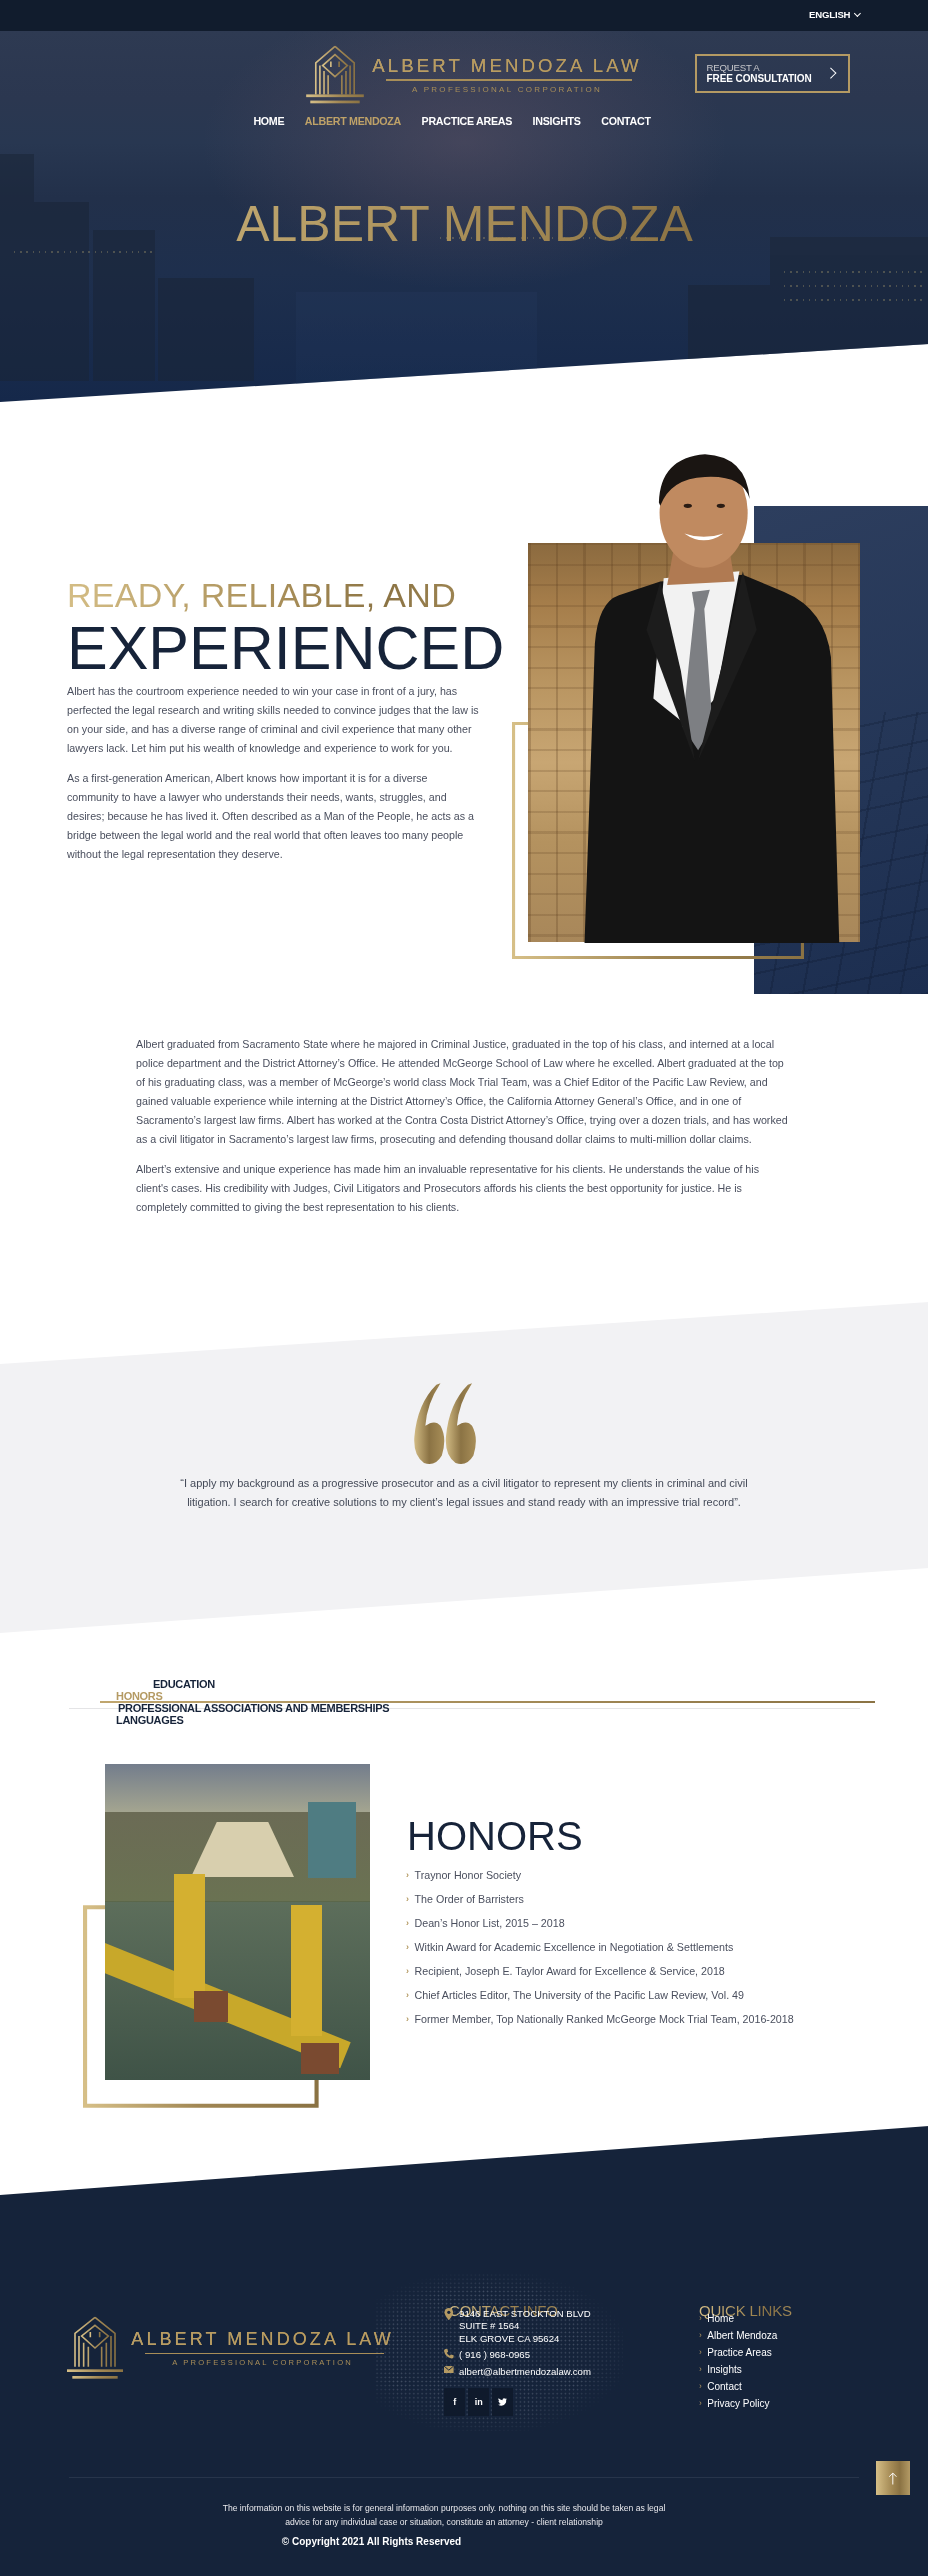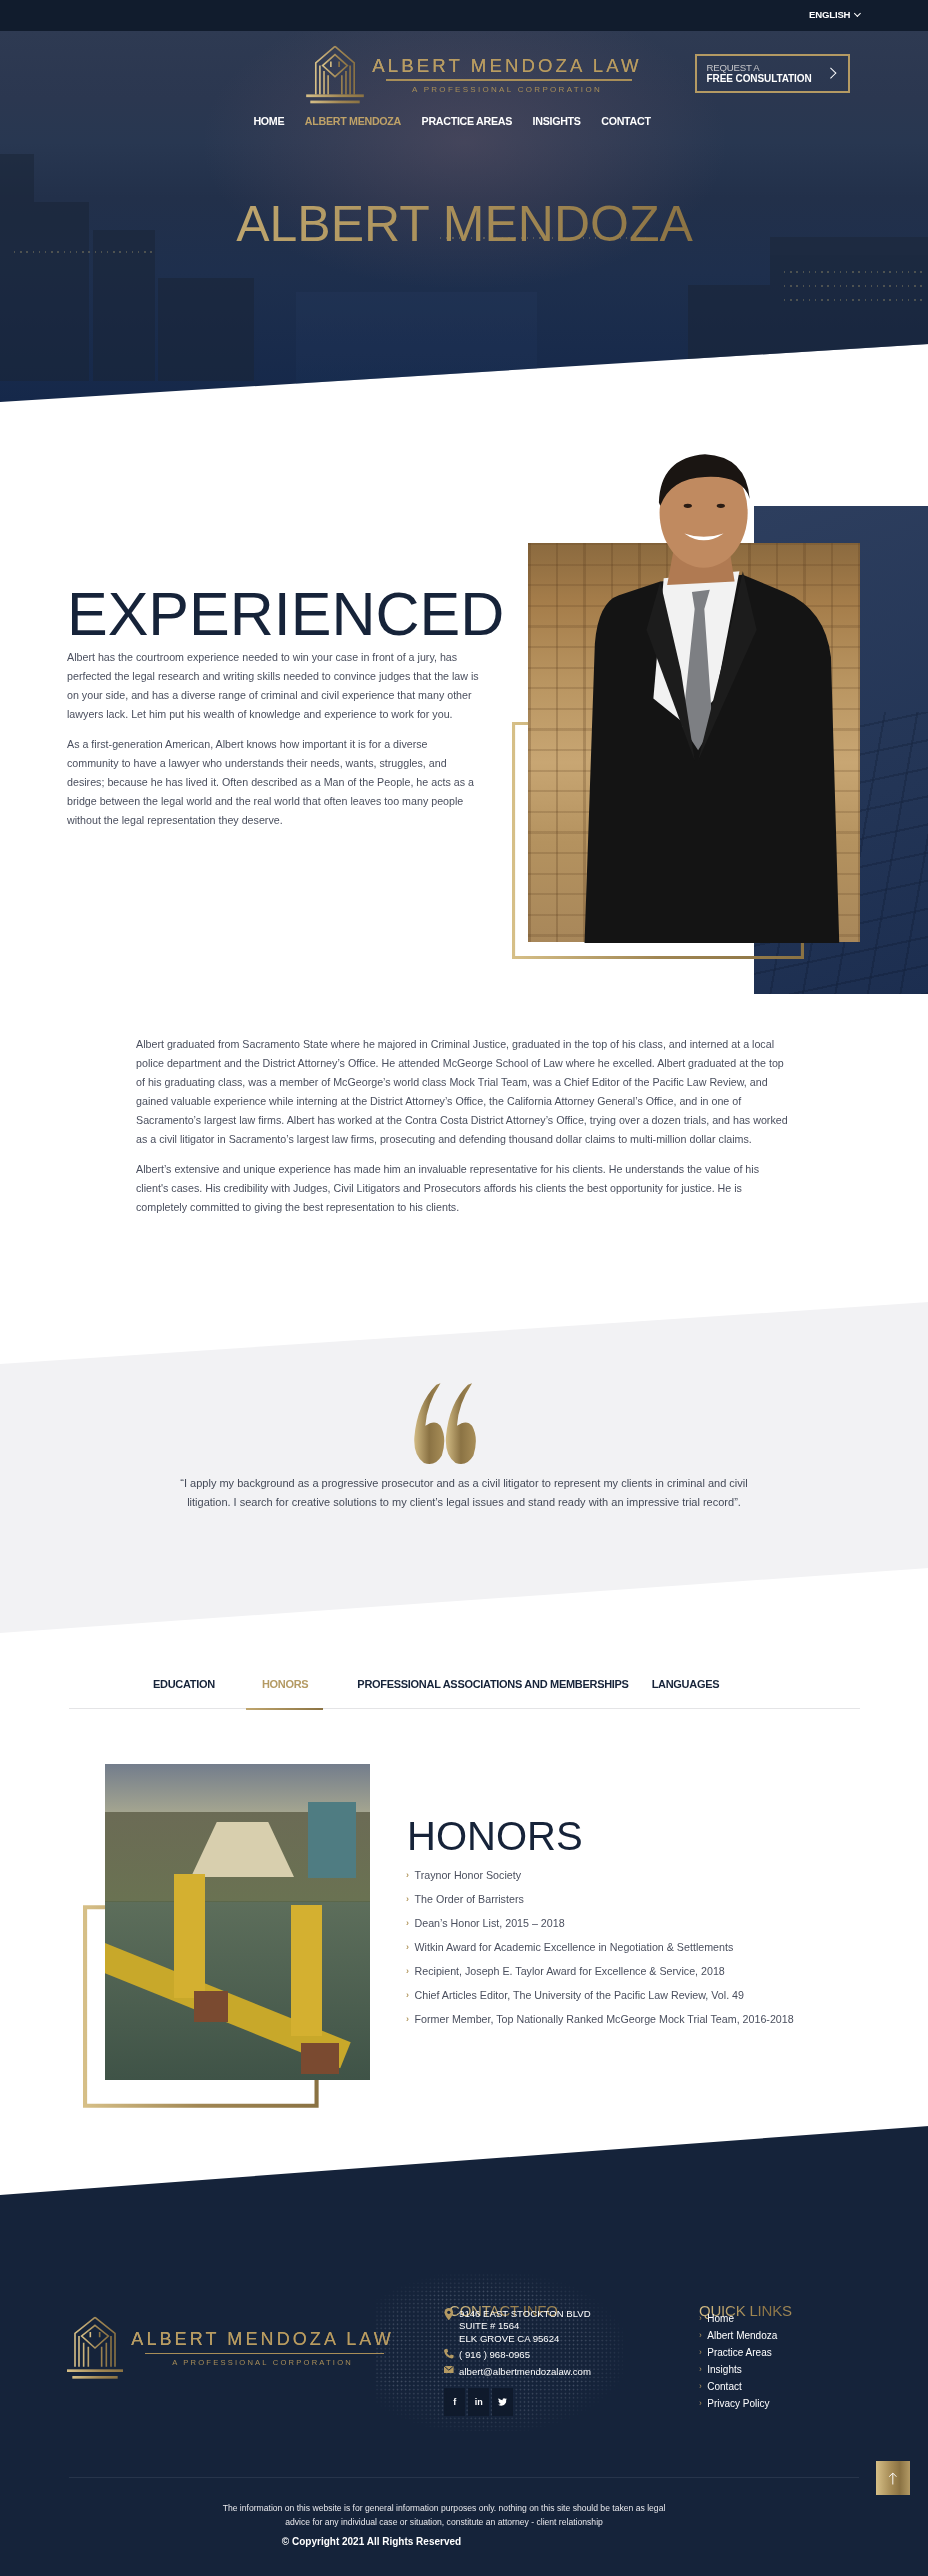--- a/index.html
+++ b/index.html
@@ -63,21 +63,21 @@
   .bio p { font-size: 10.7px; line-height: 19px; color: #4a4f5e; }
   .bio p + p { margin-top: 11px; }
 
   
   .quote-band { position: absolute; left: 0; top: 1293px; width: 929px; height: 344px; background: #f2f2f4;
       clip-path: polygon(0 71px, 100% 9px, 100% 275px, 0 340px); }
   .quote-mark { position: absolute; left: 413px; top: 1383px; width: 103px; height: 83px; }
   .quote-text { position: absolute; left: 175px; top: 1474px; width: 578px; text-align: center; font-size: 11px; line-height: 19px; color: #444a58; }
 
   
-  .tabs { position: absolute; left: 69px; top: 1678px; width: 791px; height: 31px; border-bottom: 1.4px solid #e4e4e6; display: flex; }
+  .tabs { position: absolute; left: 69px; top: 1678px; width: 791px; height: 31px; border-bottom: 1.4px solid #e4e4e6; display: flex; flex-direction: column; }
   .tab { font-size: 11px; font-weight: bold; color: #162339; letter-spacing: -0.3px; cursor: pointer; height: 31px; position: relative; text-transform: uppercase; }
   .tab.active { color: #b49a63; }
   .tab.active::after { content: ""; position: absolute; left: -16px; right: -15px; bottom: -1.4px; height: 2.1px; background: linear-gradient(90deg, #c0a66e, #8b7344); }
 
   
   .honors-frame { position: absolute; left: 85px; top: 1905px; width: 234px; height: 199px; }
   .bridge-img { position: absolute; left: 105px; top: 1764px; width: 265px; height: 316px; background: linear-gradient(180deg, #6f7a88 0%, #a9a996 16%, #6e7458 22%, #5e6a4a 40%, #4f5b4c 60%, #3f4e43 100%); overflow: hidden; }
   .honors-title { position: absolute; left: 407px; top: 1814px; font-size: 40px; color: #162339; font-weight: normal; letter-spacing: 0px; }
   .honors-list { position: absolute; left: 406px; top: 1863px; list-style: none; }
   .honors-list li { font-size: 10.7px; color: #4a4f5e; line-height: 24px; display: flex; align-items: center; gap: 5.5px; }
@@ -214,20 +214,21 @@
   <ellipse cx="213" cy="110" rx="64" ry="80" fill="#c08a60"></ellipse>
 
   <path d="M148 95 Q150 30 215 25 Q275 28 280 90 Q270 55 215 58 Q165 60 150 100 Z" fill="#1a1512"></path>
 
   <path d="M185 140 Q213 160 242 140 Q213 150 185 140 Z" fill="#fff"></path>
   <ellipse cx="190" cy="100" rx="6" ry="3" fill="#2a1c14"></ellipse>
   <ellipse cx="238" cy="100" rx="6" ry="3" fill="#2a1c14"></ellipse>
 </svg>
 
 <div class="intro-text">
+  <div class="kicker gold-text">READY, RELIABLE, AND</div>
   <h2 class="big-title">EXPERIENCED</h2>
   <p>Albert has the courtroom experience needed to win your case in front of a jury, has perfected the legal research and writing skills needed to convince judges that the law is on your side, and has a diverse range of criminal and civil experience that many other lawyers lack. Let him put his wealth of knowledge and experience to work for you.</p>
   <p>As a first-generation American, Albert knows how important it is for a diverse community to have a lawyer who understands their needs, wants, struggles, and desires; because he has lived it. Often described as a Man of the People, he acts as a bridge between the legal world and the real world that often leaves too many people without the legal representation they deserve.</p>
 </div>
 
 <div class="bio">
   <p>Albert graduated from Sacramento State where he majored in Criminal Justice, graduated in the top of his class, and interned at a local police department and the District Attorney’s Office. He attended McGeorge School of Law where he excelled. Albert graduated at the top of his graduating class, was a member of McGeorge’s world class Mock Trial Team, was a Chief Editor of the Pacific Law Review, and gained valuable experience while interning at the District Attorney’s Office, the California Attorney General’s Office, and in one of Sacramento’s largest law firms. Albert has worked at the Contra Costa District Attorney’s Office, trying over a dozen trials, and has worked as a civil litigator in Sacramento’s largest law firms, prosecuting and defending thousand dollar claims to multi-million dollar claims.</p>
   <p>Albert’s extensive and unique experience has made him an invaluable representative for his clients. He understands the value of his client's cases. His credibility with Judges, Civil Litigators and Prosecutors affords his clients the best opportunity for justice. He is completely committed to giving the best representation to his clients.</p>
 </div>
 
@@ -242,21 +243,21 @@
     </defs>
   <path d="M40 0 Q20 30 18 62 Q32 52 40 62 Q50 80 42 105 Q32 122 16 116 Q0 105 2 78 Q6 30 34 2 Z" fill="url(#lg3)"></path>
   <path d="M86 0 Q66 30 64 62 Q78 52 86 62 Q96 80 88 105 Q78 122 62 116 Q46 105 48 78 Q52 30 80 2 Z" fill="url(#lg3)"></path>
 </svg>
 <div class="quote-text">“I apply my background as a progressive prosecutor and as a civil litigator to represent my clients in criminal and civil litigation. I search for creative solutions to my client’s legal issues and stand ready with an impressive trial record”.</div>
 
 <div class="tabs">
   <div class="tab" style="margin-left:84px;">EDUCATION</div>
   <div class="tab active" style="margin-left:47px;">HONORS</div>
   <div class="tab" style="margin-left:49px;">PROFESSIONAL ASSOCIATIONS AND MEMBERSHIPS</div>
-  <div class="tab" style="margin-left:23px;">LANGUAGES</div>
+  <div class="tab" style="margin-left:47px;">LANGUAGES</div>
 </div>
 
 <svg class="honors-frame" style="left:83px;top:1905px;width:237px;height:203px;" viewBox="0 0 345 295">
   <path d="M32 3 L3 3 L3 292 L340 292 L340 250" fill="none" stroke="url(#lg2)" stroke-width="6"></path>
 </svg>
 <div class="bridge-img">
   <div style="position:absolute;left:0;right:0;top:0;height:48px;background:linear-gradient(180deg,#737d8c,#a4a590);"></div>
   <div style="position:absolute;left:0;right:0;top:48px;height:89px;background:linear-gradient(180deg,#6b6b55,#6a7252);"></div>
   <div style="position:absolute;left:86px;top:58px;width:103px;height:55px;background:#d8cfae;clip-path:polygon(25% 0,75% 0,100% 100%,0 100%);"></div>
   <div style="position:absolute;left:203px;top:38px;width:48px;height:76px;background:#4f7c82;"></div>

